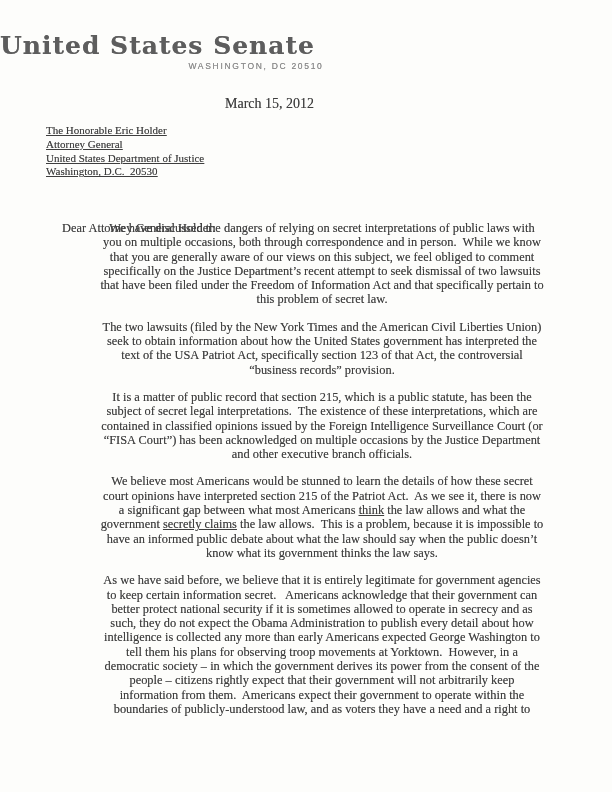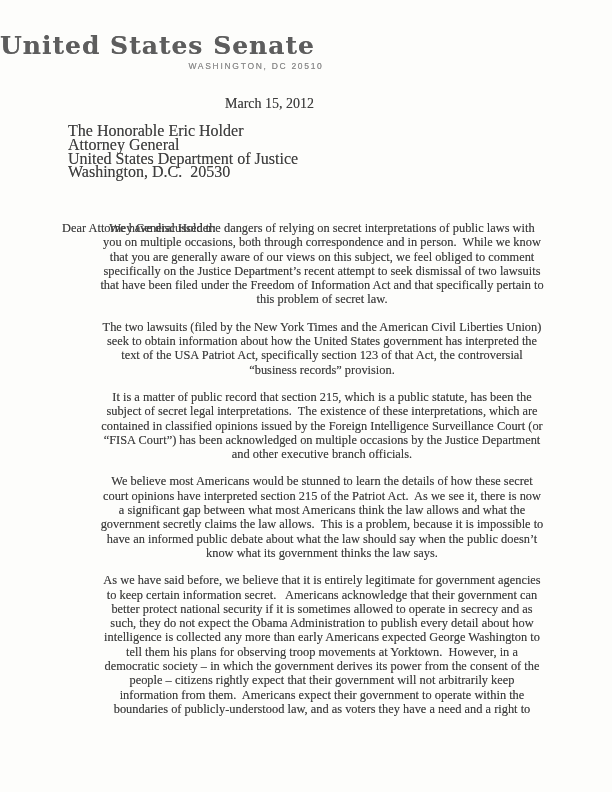--- a/index.html
+++ b/index.html
@@ -36,44 +36,45 @@
     color: #8f8f8f;
   }
   .date-line {
     position: absolute;
     top: 96px; left: 201px;
     font-size: 14px;
     margin-left: 24px;
   }
   .recipient-address {
     position: absolute;
-    top: 124px; left: 68px;
-    font-size: 16px;
+    top: 124px; left: 46px;
+    font-size: 11px;
     line-height: 13.8px;
     white-space: pre;
+    text-decoration: underline;
   }
   .salutation {
     position: absolute;
     top: 191px; left: 62px;
     font-size: 12.4px;
     margin-top: 30px;
   }
   .letter-body {
     position: absolute;
     top: 221px; left: 62px;
     width: 520px;
     font-size: 12.4px;
     line-height: 14.3px;
     text-align: center;
   }
   .letter-body p {
     margin: 0 0 13px 0;
     white-space: pre;
   }
-  .u { }
+  .u { text-decoration: underline; }
 </style>
 </head>
 <body>
 
 <div class="page">
 
   <div class="letterhead-title">United States Senate</div>
 
   <div class="letterhead-sub">WASHINGTON, DC 20510</div>
 

